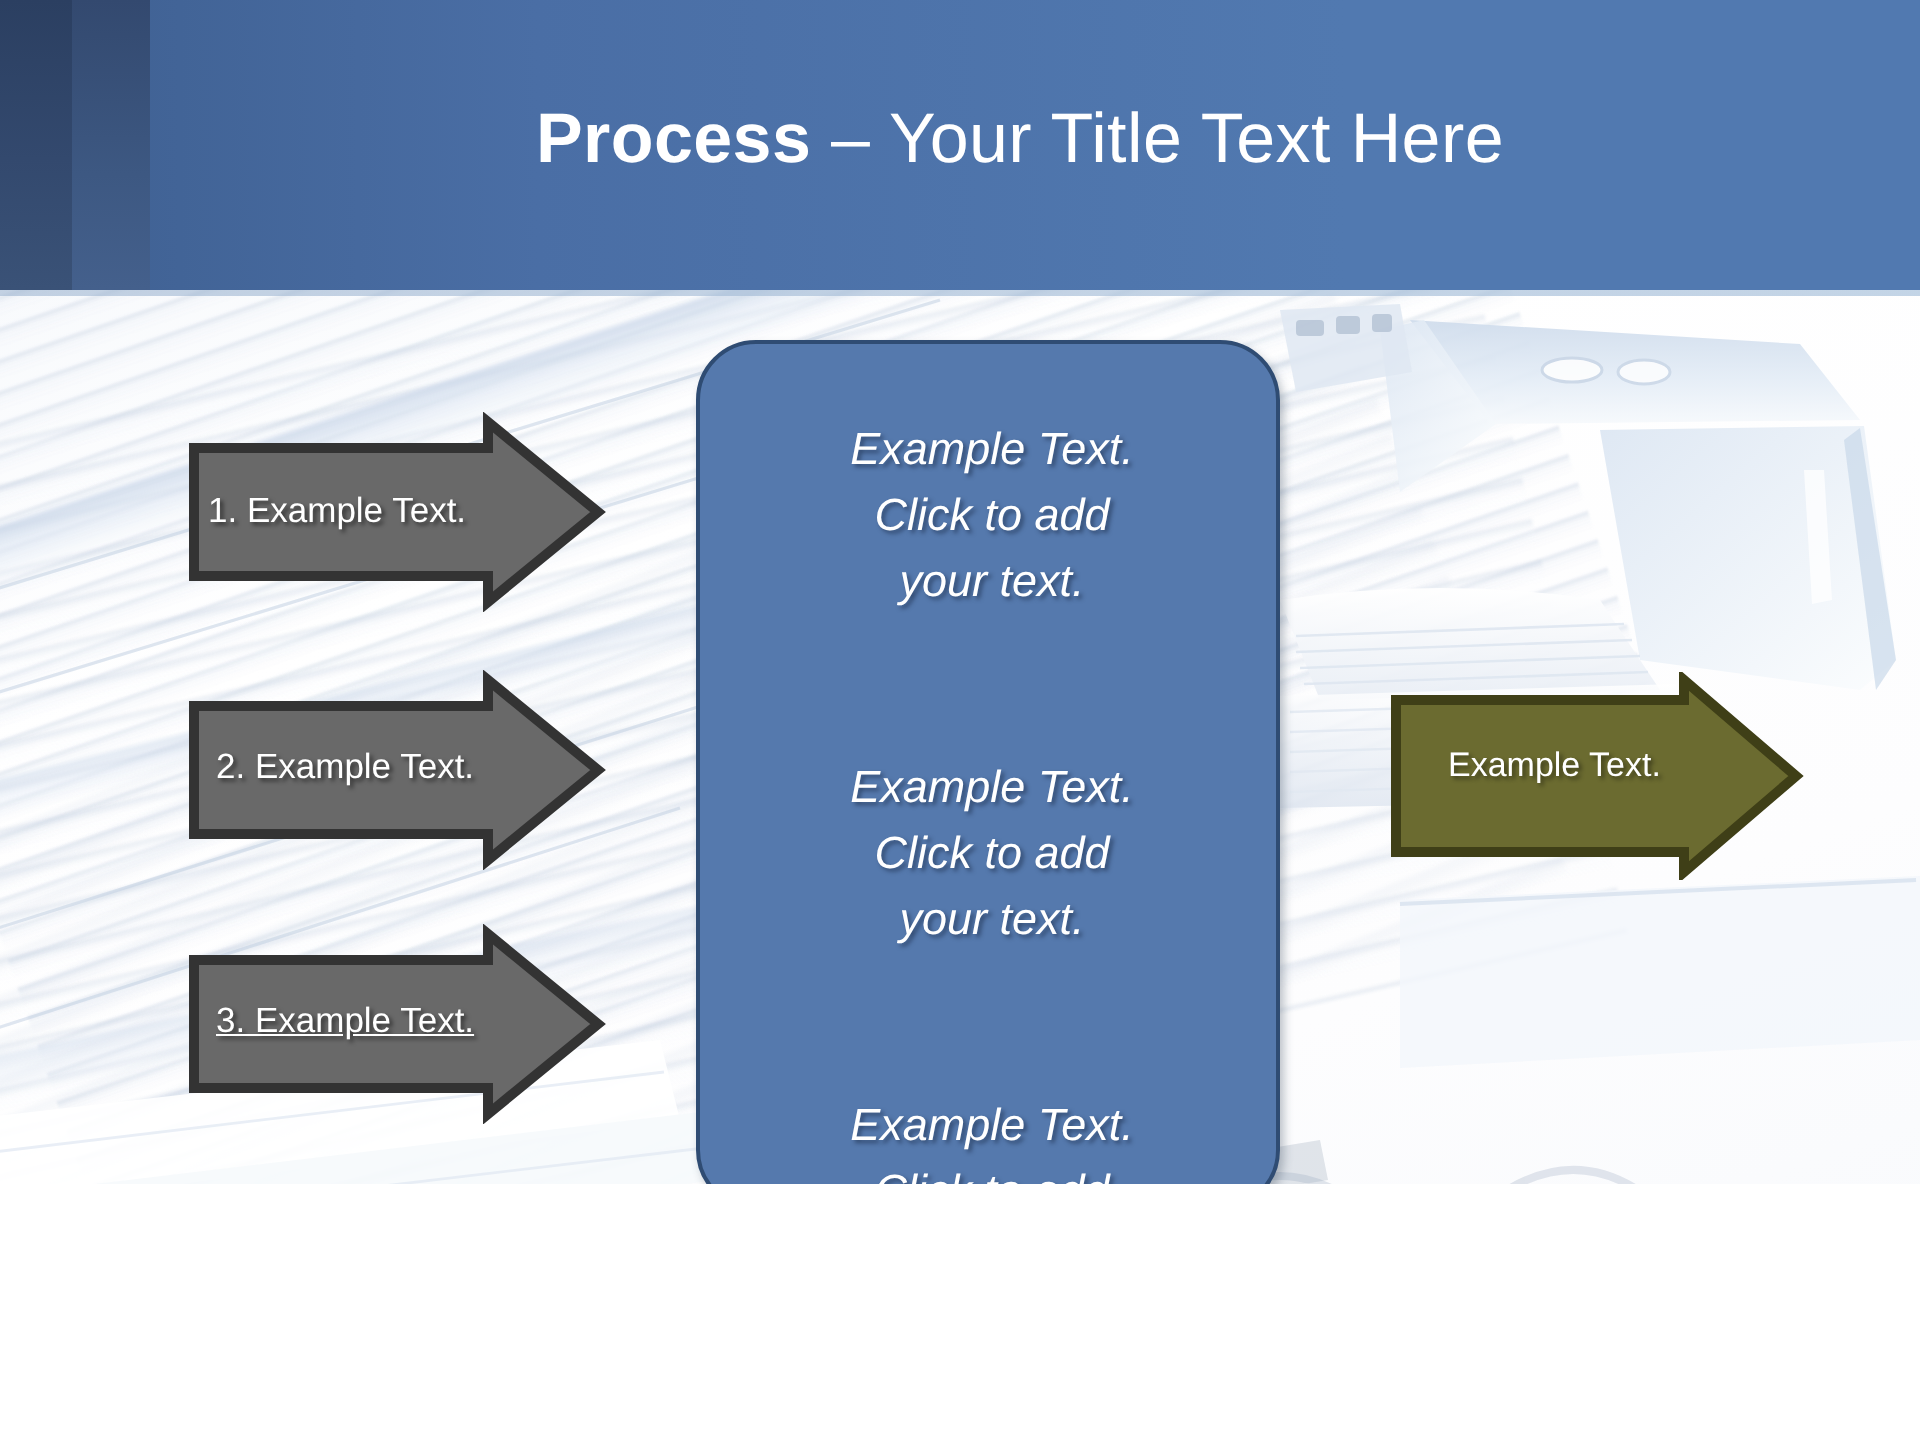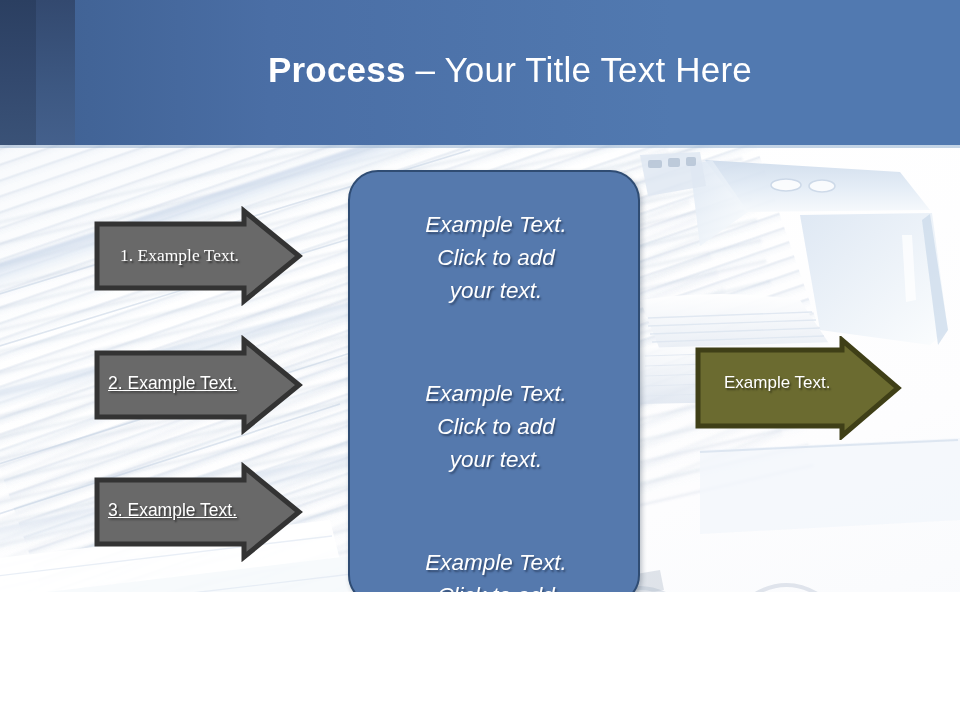--- a/index.html
+++ b/index.html
@@ -296,26 +296,26 @@
   </div>
   <div class="header-underline"></div>
 
   <div class="slide-title">
     <span class="t-strong">Process</span><span class="t-light"> – Your Title Text Here</span>
   </div>
 
   <svg class="arrow" style="left:92px; top:206px;" width="212" height="100" viewBox="0 0 212 100">
     <polygon points="5,18 152,18 152,5 207,50 152,95 152,82 5,82" fill="#696969" stroke="#333333" stroke-width="5" stroke-linejoin="miter"></polygon>
   </svg>
-  <span class="arrow-label" style="left:120px; top:245px;font-family:Liberation Serif, serif;">1. Example Text.</span>
+  <span class="arrow-label" style="left:104px; top:245px;">1. Example Text.</span>
 
   <svg class="arrow" style="left:92px; top:335px;" width="212" height="100" viewBox="0 0 212 100">
     <polygon points="5,18 152,18 152,5 207,50 152,95 152,82 5,82" fill="#696969" stroke="#333333" stroke-width="5" stroke-linejoin="miter"></polygon>
   </svg>
-  <span class="arrow-label" style="left:108px; top:373px;text-decoration:underline;">2. Example Text.</span>
+  <span class="arrow-label" style="left:108px; top:373px;">2. Example Text.</span>
 
   <svg class="arrow" style="left:92px; top:462px;" width="212" height="100" viewBox="0 0 212 100">
     <polygon points="5,18 152,18 152,5 207,50 152,95 152,82 5,82" fill="#696969" stroke="#333333" stroke-width="5" stroke-linejoin="miter"></polygon>
   </svg>
   <span class="arrow-label" style="left:108px; top:500px;text-decoration:underline;">3. Example Text.</span>
 
   <div class="panel">
     <div class="panel-inner">
       <div class="panel-block">Example Text.
 Click  to add

